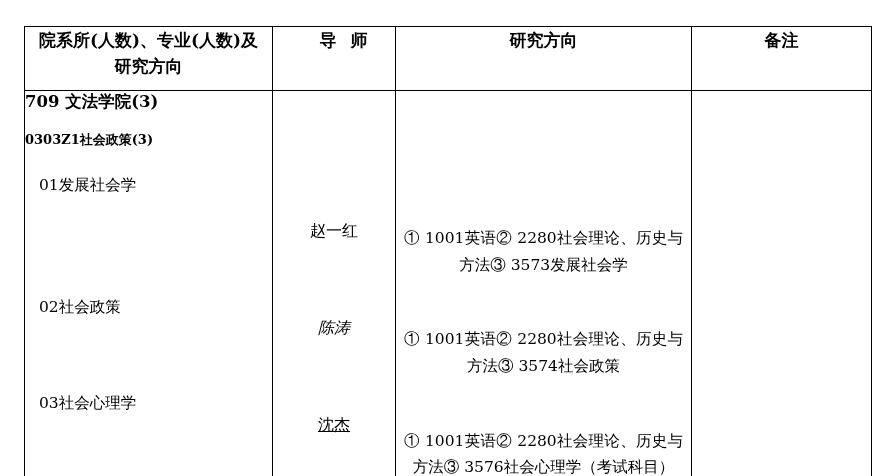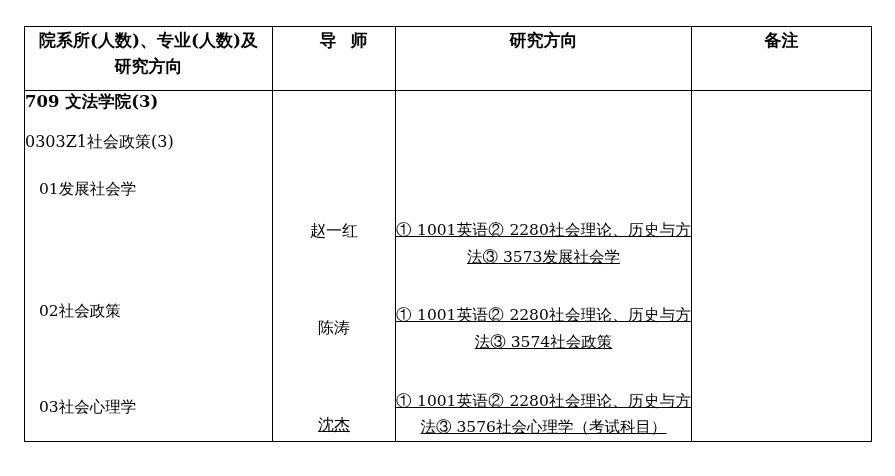--- a/index.html
+++ b/index.html
@@ -58,60 +58,59 @@
     padding: 14px 10px 10px 14px;
   }
   .dept-block { }
   .dept-title {
     font-weight: bold;
     font-size: 16.5px;
     margin: 0 0 20px 0;
     line-height: 1.3;
   }
   .major-title {
-    font-weight: normal;
-    font-size: 16px;
+    font-weight: bold;
+    font-size: 13px;
     margin: 5px 0 26px 0;
     line-height: 1.3;
   }
   .direction {
     font-size: 15.5px;
     line-height: 1.3;
     margin: 0 0 0 14px;
   }
   .dir-row-1 { margin-top: 5px; height: 74px; }
   .dir-row-2 { height: 76px; margin-top: 48px; }
   .dir-row-3 { height: 40px; margin-top: 20px; }
 
   td.adv-cell {
     text-align: center;
     font-size: 16px;
   }
   .adv-name {
     line-height: 1.3;
   }
   .adv-1 { padding-top: 130px; }
-  .adv-2 { padding-top: 76px; }
+  .adv-2 { padding-top: 76px; font-style: italic; }
   .adv-3 { padding-top: 76px; text-decoration: underline; }
 
   td.subj-cell {
     font-size: 15.5px;
     line-height: 1.72;
     padding: 0 10px;
   }
   .subj-block {
     text-align: justify;
     text-align-last: center;
   }
   .subj-1 { padding-top: 126px; }
   .subj-2 { padding-top: 32px; }
   .subj-3 { padding-top: 32px; }
   .subj-block p {
-    margin: 0;
-    text-decoration: underline;
+    margin: 8px;
   }
   td.note-cell { }
 </style>
 </head>
 <body>
 
 <div class="page">
   <table class="admissions">
     <colgroup>
       <col class="c-dept">

